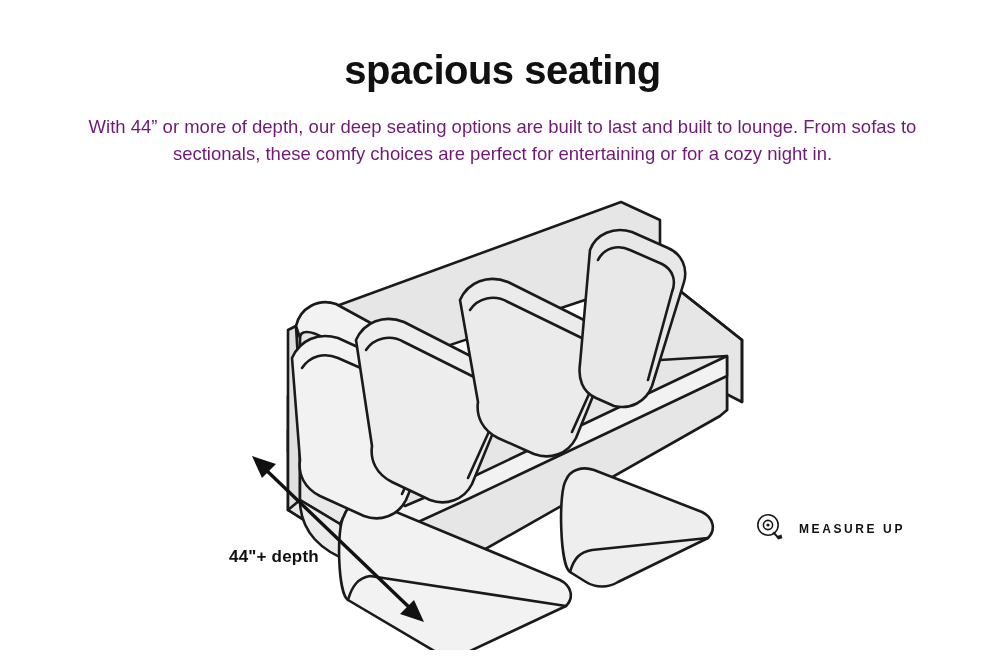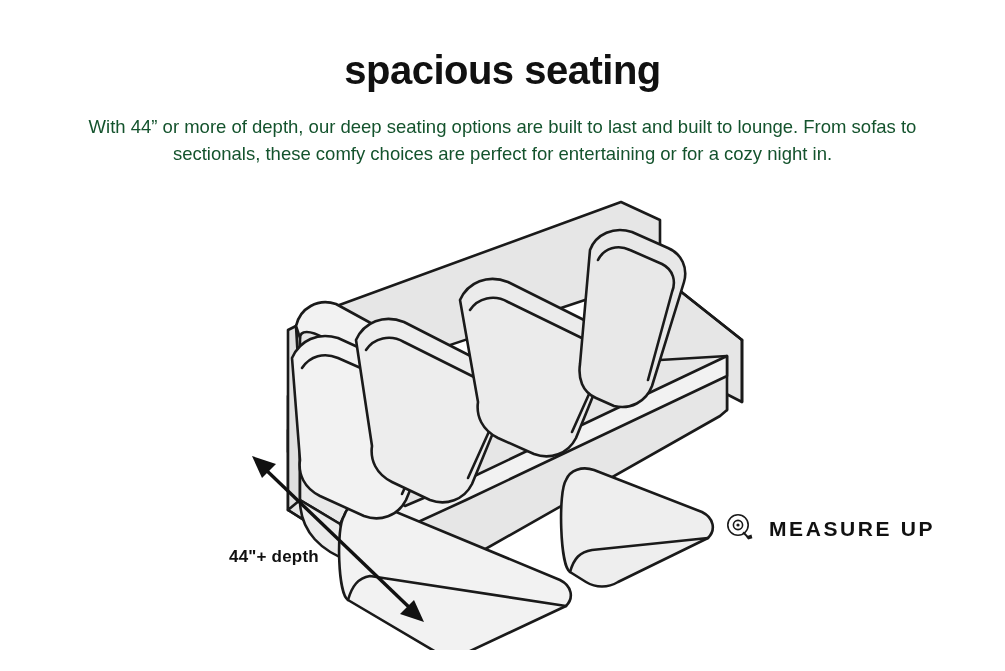--- a/index.html
+++ b/index.html
@@ -35,21 +35,21 @@
   
   .body-copy {
     position: absolute;
     top: 113px;
     left: 50%;
     transform: translateX(-50%);
     width: 830px;
     text-align: center;
     font-size: 18.5px;
     line-height: 27px;
-    color: #14532d;
+    color: #701a75;
   }
   
   .illustration {
     position: absolute;
     top: 180px;
     left: 0;
     width: 1005px;
     height: 470px;
   }
   
@@ -71,21 +71,21 @@
     text-align: center;
   }
   .measure-head {
     display: flex;
     align-items: center;
     justify-content: center;
     gap: 14px;
     height: 34px;
   }
   .measure-head .mtitle {
-    font-size: 21px;
+    font-size: 12px;
     font-weight: bold;
     letter-spacing: 2.6px;
     color: #111111;
   }
   .measure-note {
     margin-top: 6px;
     font-size: 15px;
     line-height: 20px;
     color: #1c1c1c;
   }

